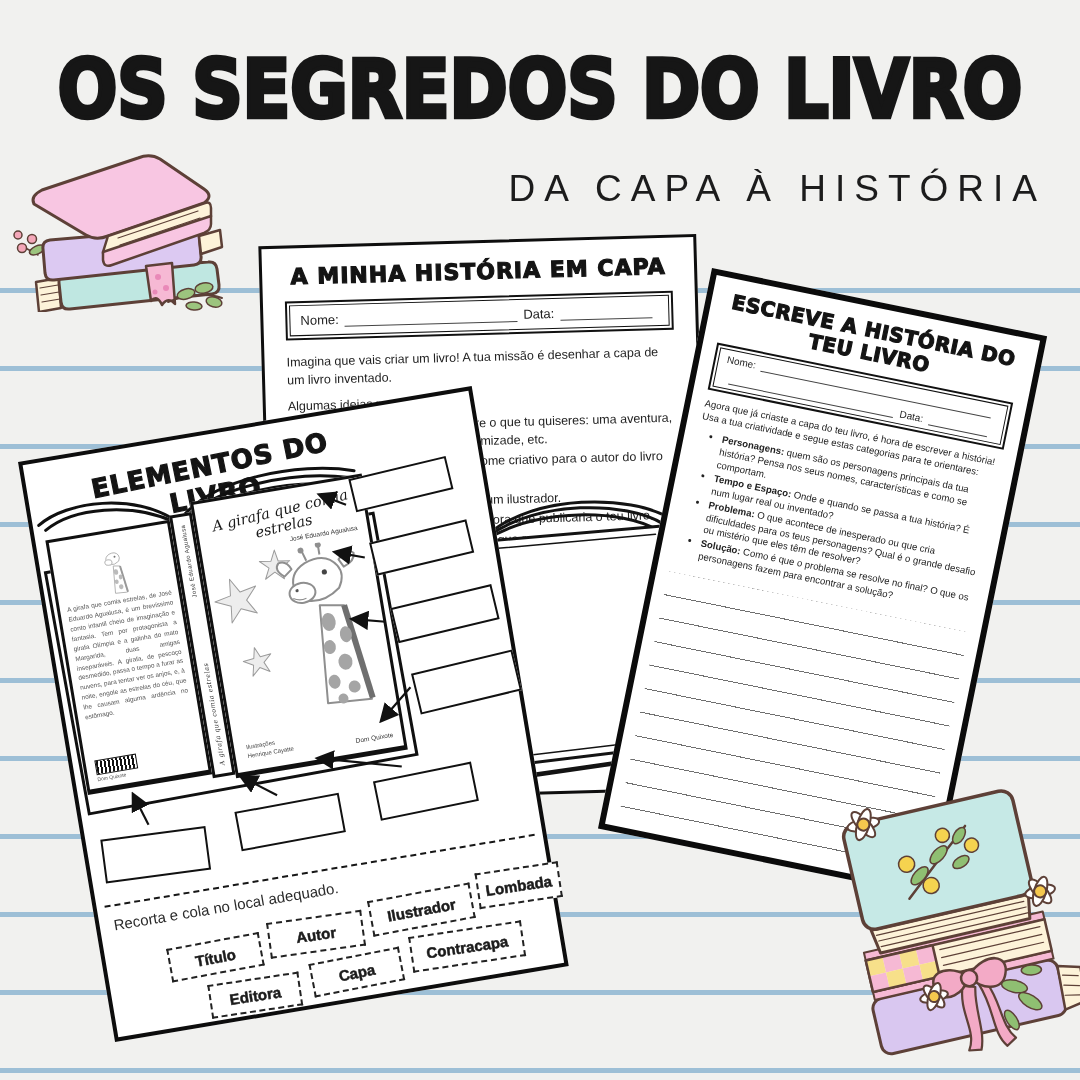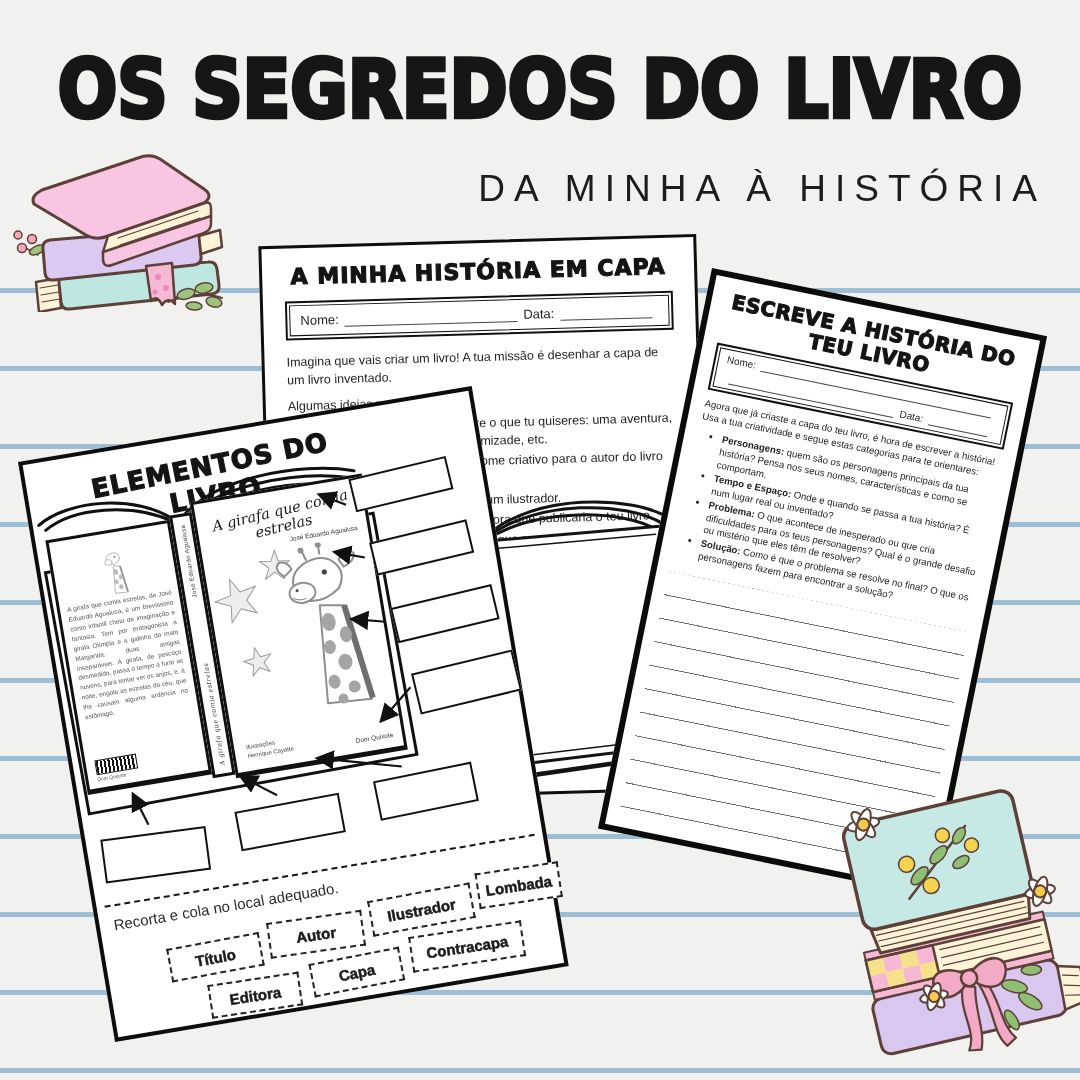--- a/index.html
+++ b/index.html
@@ -124,21 +124,21 @@
   .stack { position:absolute; }
   .stack-tl { left:8px; top:142px; width:220px; height:170px; z-index:5; }
   .stack-br { left:828px; top:788px; width:252px; height:284px; z-index:40; }
 </style>
 </head>
 <body>
 
 <div class="bg-lines"></div>
 
 <h1 class="main-title">OS SEGREDOS DO LIVRO</h1>
-<div class="subtitle">DA MINHA À HISTÓRIA</div>
+<div class="subtitle">DA CAPA À HISTÓRIA</div>
 
 <svg class="stack stack-tl" viewBox="0 0 220 170">
   <g stroke="#5d4037" stroke-linejoin="round" stroke-linecap="round">
     <path d="M14,104 L30,113" fill="none" stroke-width="1.5"></path>
     <ellipse cx="29" cy="108" rx="8" ry="4" fill="#9cc47e" stroke-width="1.5" transform="rotate(-25 29 108)"></ellipse>
     <circle cx="14" cy="106" r="4.5" fill="#f4a7b9" stroke-width="1.5"></circle>
     <circle cx="24" cy="97" r="4.5" fill="#f4a7b9" stroke-width="1.5"></circle>
     <circle cx="10" cy="93" r="4" fill="#f4a7b9" stroke-width="1.5"></circle>
 
     <path d="M28,140 L51,136 L53,166 L31,170 Z" fill="#fdf3d9" stroke-width="2.5"></path>

